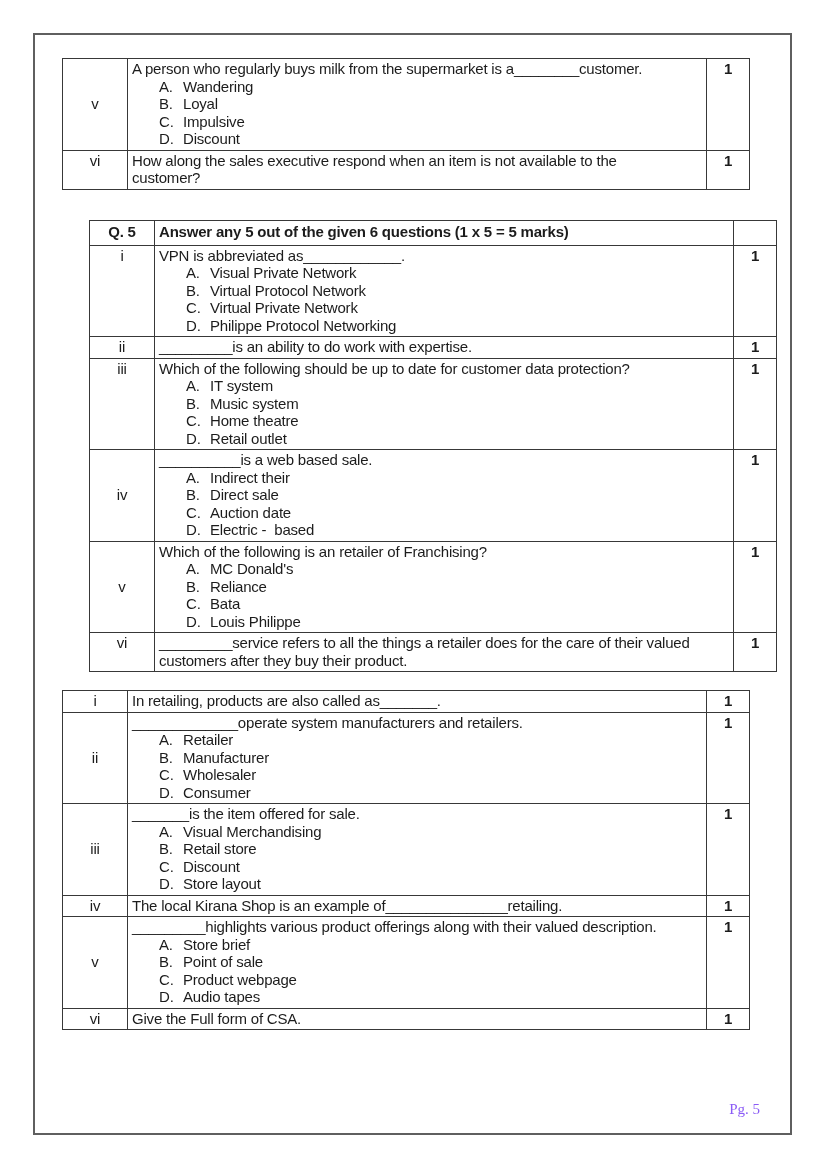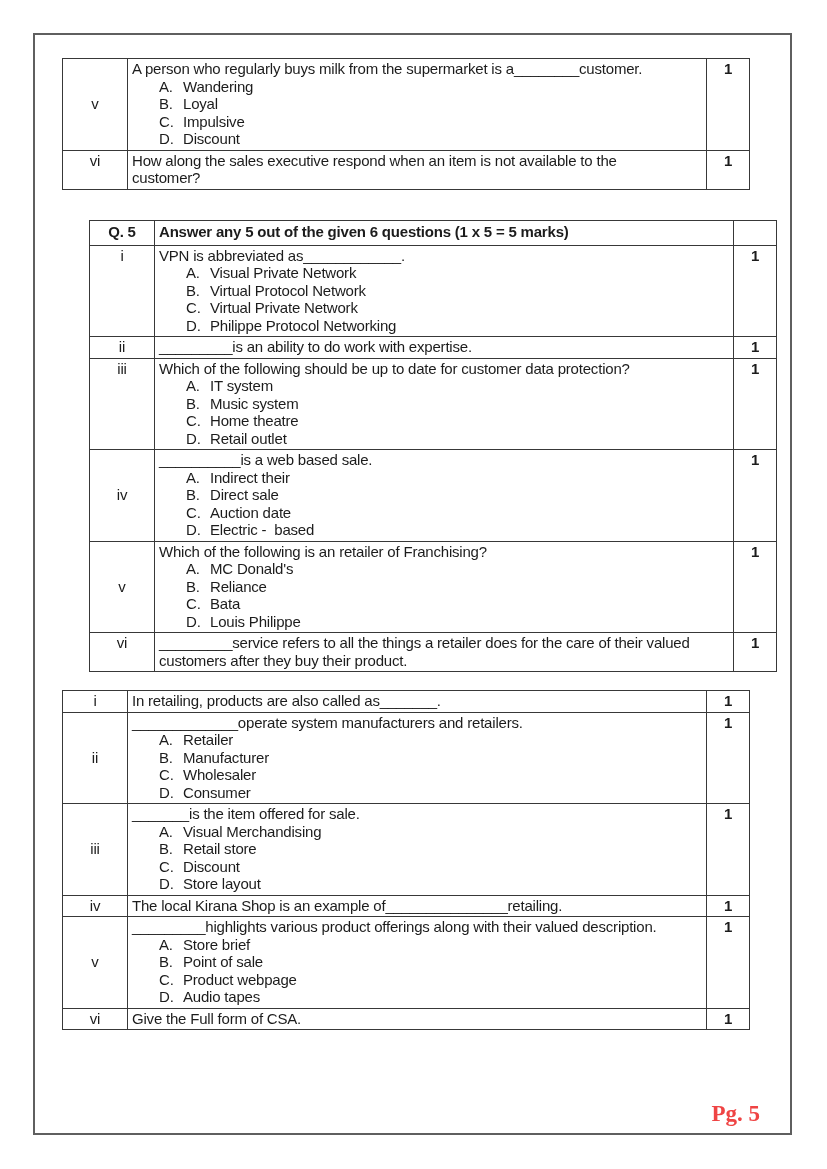--- a/index.html
+++ b/index.html
@@ -43,21 +43,21 @@
   
   #t-q5 tr:nth-child(2) td.num,
   #t-q5 tr:nth-child(4) td.num { vertical-align:top; }
   
   #t-q6 tr:nth-child(2) td,
   #t-q6 tr:nth-child(5) td { height:36px; }
 
   .page-number {
     position:absolute; right:30px; top:1066px;
     font-family:"Liberation Serif", serif;
-    font-weight:bold; font-size:23px; color:#ef4444;
+    font-weight:normal; font-size:15px; color:#8b5cf6;
   }
 </style>
 </head>
 <body>
 
 <div class="page-frame">
   <div class="content">
 
     <table class="qtable" id="t-cont">
       <colgroup>

